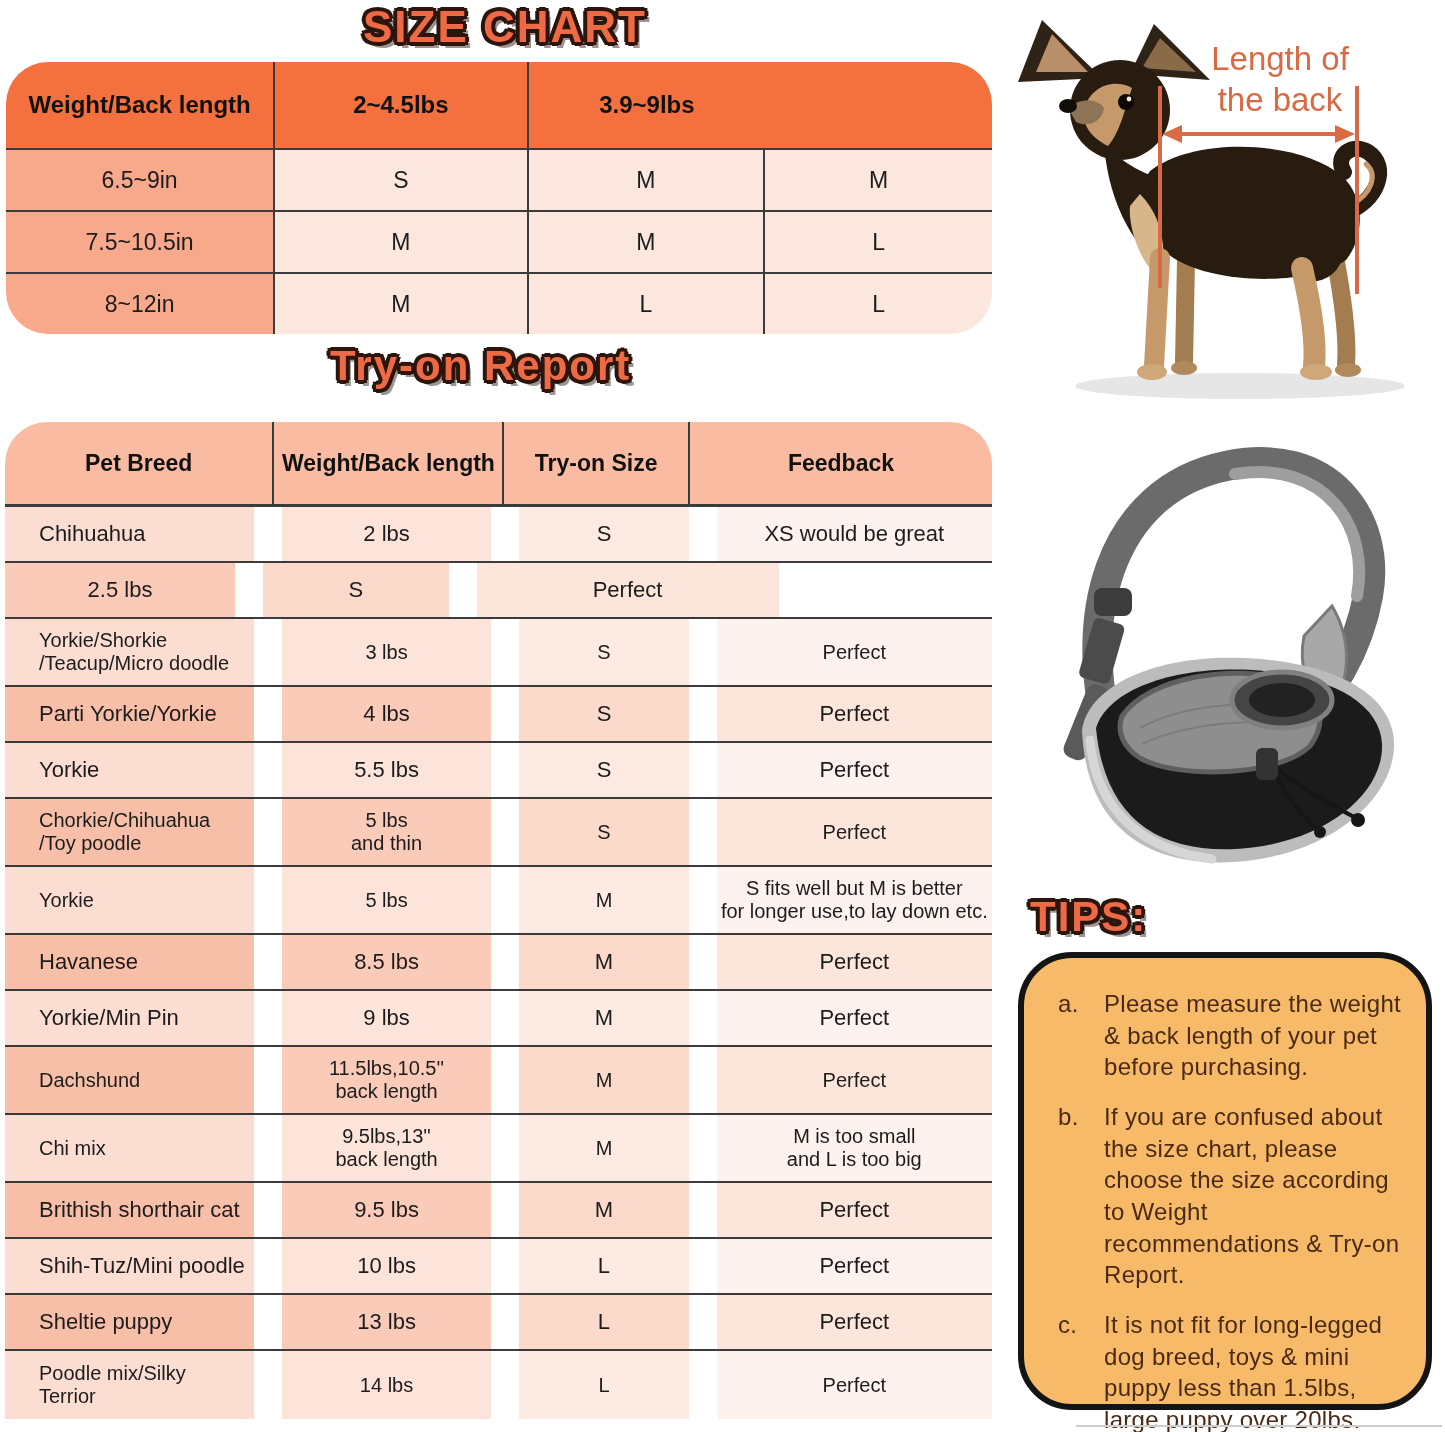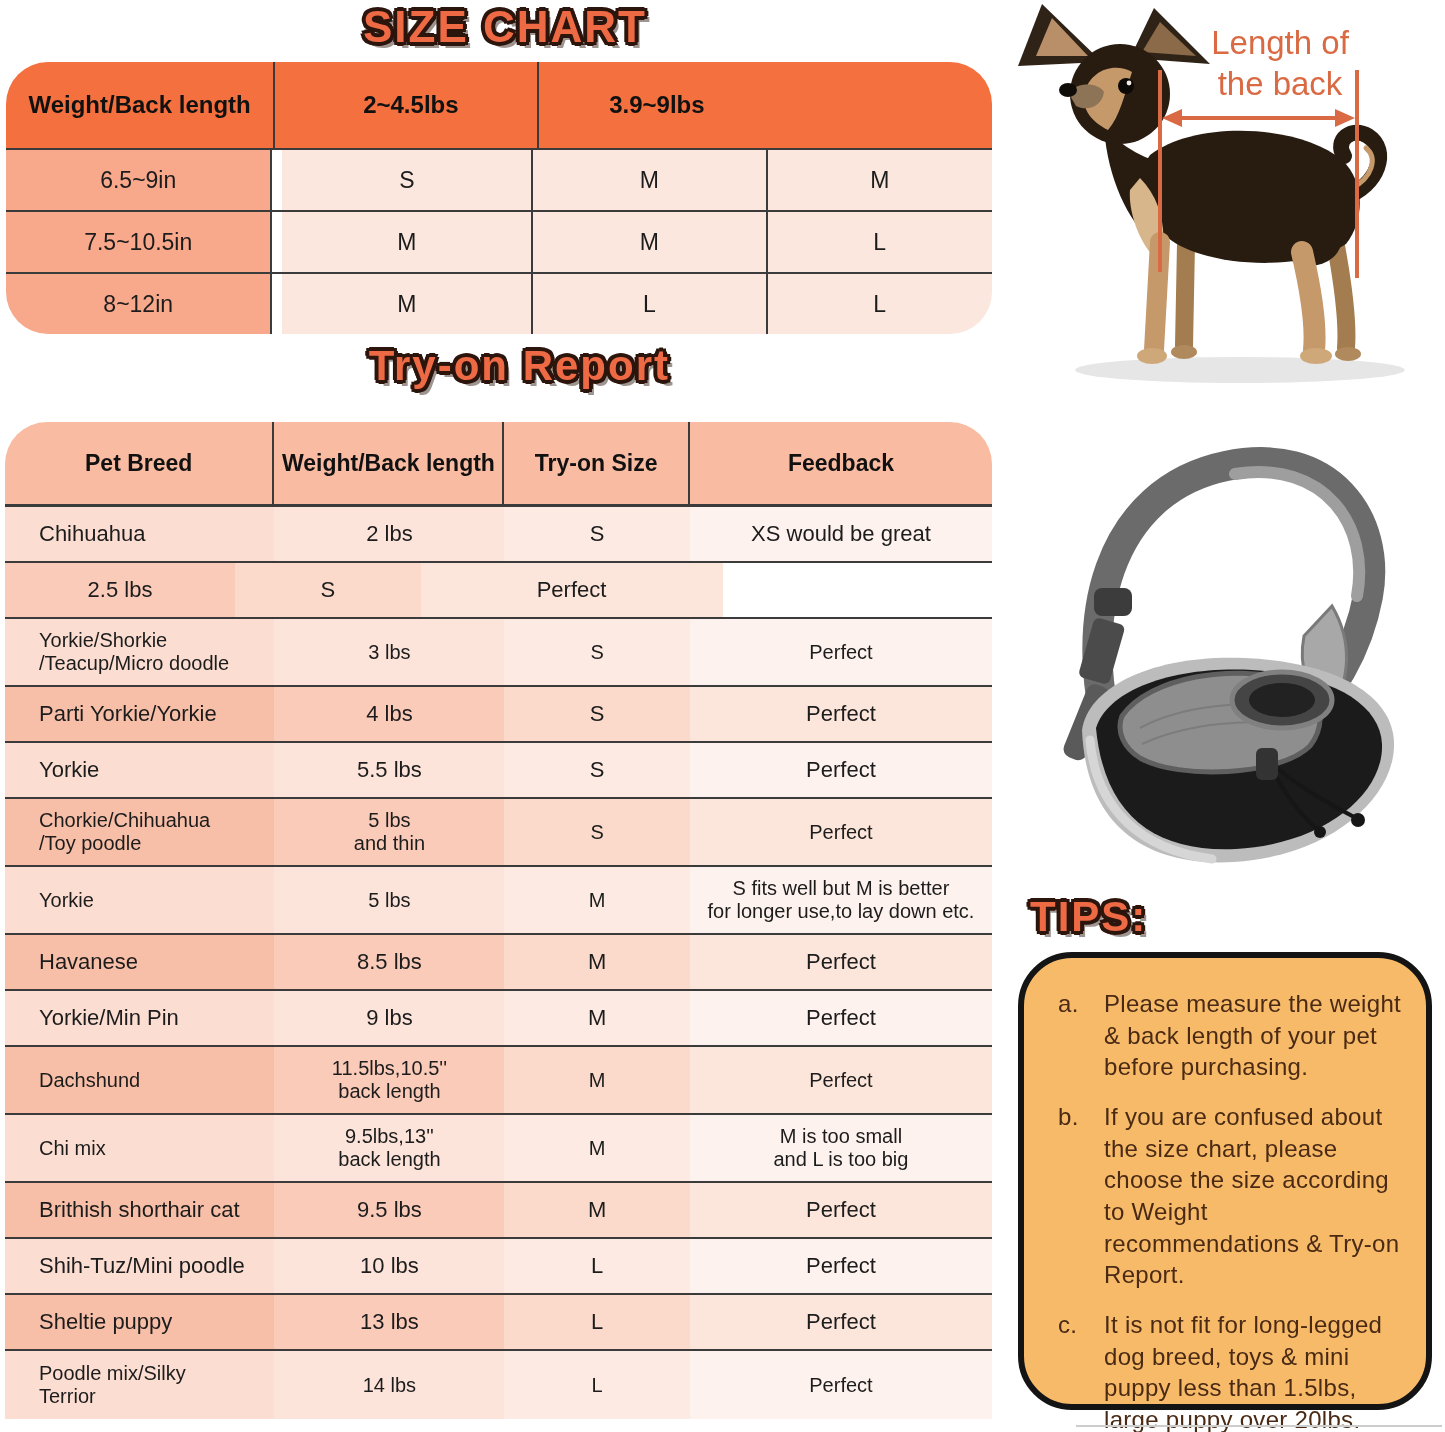--- a/index.html
+++ b/index.html
@@ -22,57 +22,57 @@
     font-weight:800;color:var(--title-orange);letter-spacing:2px;
     text-shadow:
       -3px -3px 0 var(--title-outline), 3px -3px 0 var(--title-outline),
       -3px  3px 0 var(--title-outline), 3px  3px 0 var(--title-outline),
       -4px  0   0 var(--title-outline), 4px  0   0 var(--title-outline),
        0   -4px 0 var(--title-outline), 0    4px 0 var(--title-outline),
        5px  6px 0 rgba(40,20,10,0.45);
     white-space:nowrap;
   }
   .size-title{position:absolute;left:340px;top:2px;width:330px;text-align:center;font-size:44px;}
-  .tryon-title{position:absolute;left:330px;top:342px;width:340px;text-align:right;font-size:42px;}
+  .tryon-title{position:absolute;left:330px;top:342px;width:340px;text-align:left;font-size:42px;}
   .tips-title{position:absolute;left:1030px;top:893px;font-size:42px;}
 
   
   .sc-table{position:absolute;left:6px;top:62px;width:986px;height:272px;border-radius:42px;overflow:hidden;}
   .sc-header{display:flex;height:86px;background:var(--header-orange);}
   .sc-header > div{display:flex;align-items:center;justify-content:center;
     font-weight:bold;font-size:24px;color:#111;border-right:2px solid var(--grid-line);}
   .sc-header > div:last-child{border-right:none;}
   .sc-row{display:flex;height:62px;border-top:2px solid var(--grid-line);}
   .sc-row > div{display:flex;align-items:center;justify-content:center;
     font-size:23px;color:#1c1c1c;border-right:2px solid var(--grid-line);background:var(--sizechart-cell);}
   .sc-row > div:last-child{border-right:none;}
   .sc-row > .c0{background:var(--sizechart-col0);}
-  .sc-c0{width:27.3%;} .sc-c1{width:25.7%;margin-left:10px;} .sc-c2{width:24%;} .sc-c3{width:23%;}
+  .sc-c0{width:27.3%;} .sc-c1{width:25.7%;} .sc-c2{width:24%;} .sc-c3{width:23%;}
 
   
   .tr-table{position:absolute;left:5px;top:422px;width:987px;border-radius:42px 42px 0 0;overflow:hidden;}
   .tr-header{display:flex;height:85px;background:var(--tryon-header);border-bottom:3px solid var(--grid-line);}
   .tr-header > div{display:flex;align-items:center;justify-content:center;
     font-weight:bold;font-size:23px;color:#111;border-right:2px solid var(--grid-line);}
   .tr-header > div:last-child{border-right:none;}
-  .tr-row{display:flex;height:56px;border-bottom:2px solid var(--grid-line);}
+  .tr-row{display:flex;height:56px;border-bottom:2px solid var(--grid-line);gap:28px;}
   .tr-row.tall{height:68px;}
   .tr-row:last-child{border-bottom:none;}
   .tr-row > div{display:flex;align-items:center;justify-content:center;text-align:center;
     font-size:22px;color:#1c1c1c;white-space:pre-line;line-height:1.15;}
   .tr-row.tall > div{font-size:20px;}
   .tr-row > .c0{justify-content:flex-start;text-align:left;padding-left:34px;}
   .tr-c0{width:27.3%;} .tr-c1{width:23.3%;} .tr-c2{width:18.8%;} .tr-c3{width:30.6%;}
   .tr-row.light .c0{background:var(--row-light-0);} .tr-row.light .c1{background:var(--row-light-1);}
   .tr-row.light .c2{background:var(--row-light-2);} .tr-row.light .c3{background:var(--row-light-3);}
   .tr-row.dark .c0{background:var(--row-dark-0);} .tr-row.dark .c1{background:var(--row-dark-1);}
   .tr-row.dark .c2{background:var(--row-dark-2);} .tr-row.dark .c3{background:var(--row-dark-3);}
 
   
-  .dog-figure{position:absolute;left:1000px;top:0;width:445px;height:400px;}
+  .dog-figure{position:absolute;left:1000px;top:16px;width:445px;height:400px;}
   .dog-figure svg{position:absolute;inset:0;}
   .measure-caption{position:absolute;left:170px;top:22px;width:220px;text-align:center;
     color:var(--measure);font-size:33px;line-height:1.25;white-space:pre-line;}
 
   
   .sling-figure{position:absolute;left:1030px;top:428px;width:400px;height:460px;}
 
   
   .tips-box{position:absolute;left:1018px;top:952px;width:414px;height:458px;
     background:var(--tips-bg);border:6px solid var(--tips-border);border-radius:54px;

